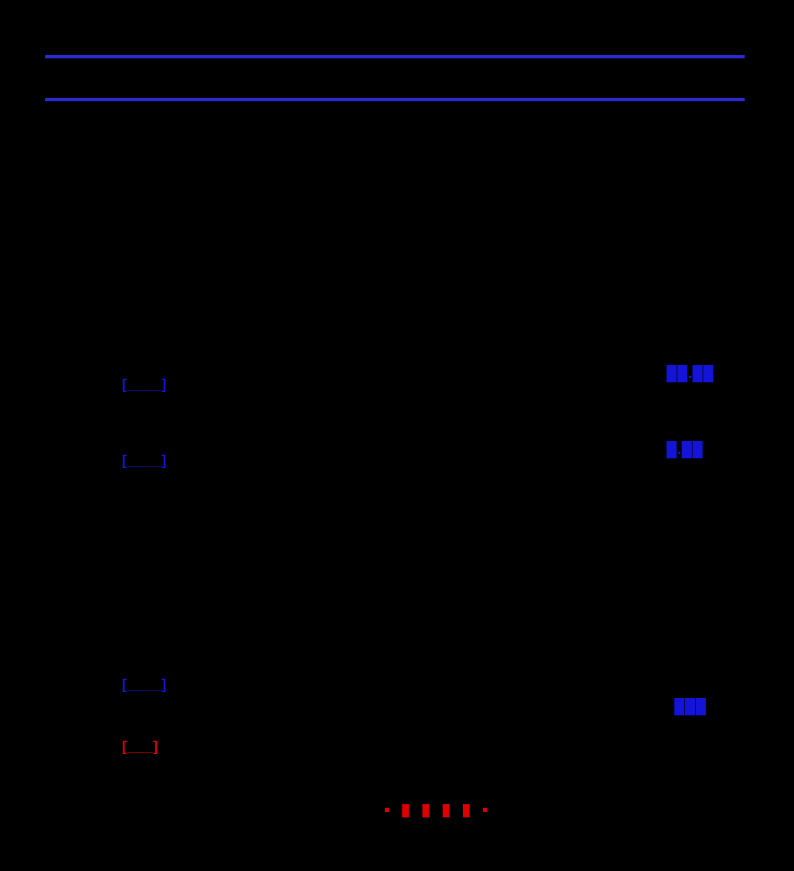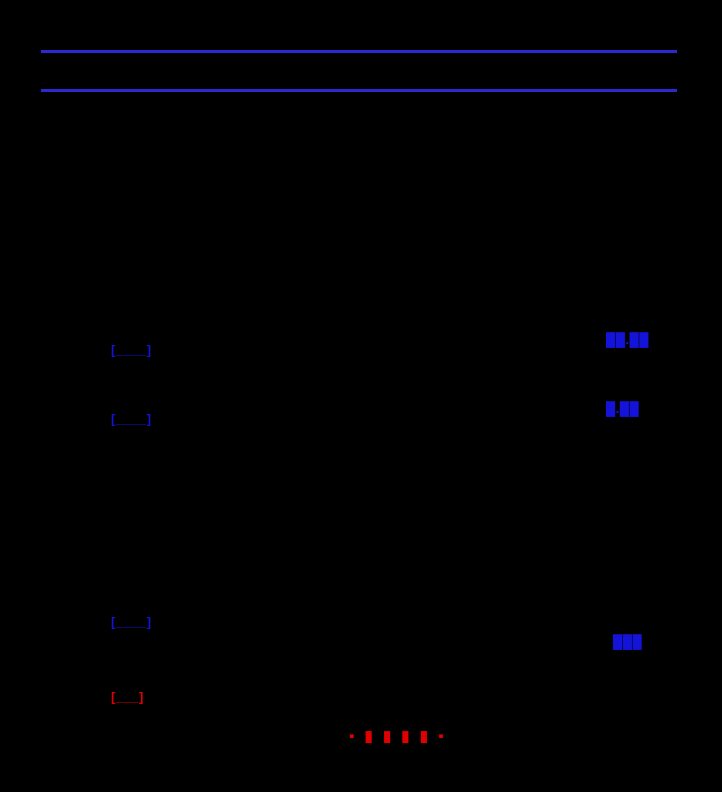--- a/index.html
+++ b/index.html
@@ -32,21 +32,21 @@
 
   .field {
     position: absolute;
     font-family: "Liberation Sans", sans-serif;
     font-weight: bold;
     white-space: nowrap;
     line-height: 1;
     letter-spacing: 0.5px;
   }
   .field-blue { color: #1414d8; }
-  .field-red  { color: #e00000; margin-top: 18px; }
+  .field-red  { color: #e00000; }
 
   
   .lbl-a { left: 111px; top: 343px; font-size: 13px; }
   .lbl-b { left: 111px; top: 412px; font-size: 13px; }
   .lbl-c { left: 111px; top: 615px; font-size: 13px; }
   .lbl-d { left: 111px; top: 672px; font-size: 13px; }
 
   
   .val-a { left: 606px; top: 333px; font-size: 13px; }
   .val-b { left: 606px; top: 402px; font-size: 13px; }

